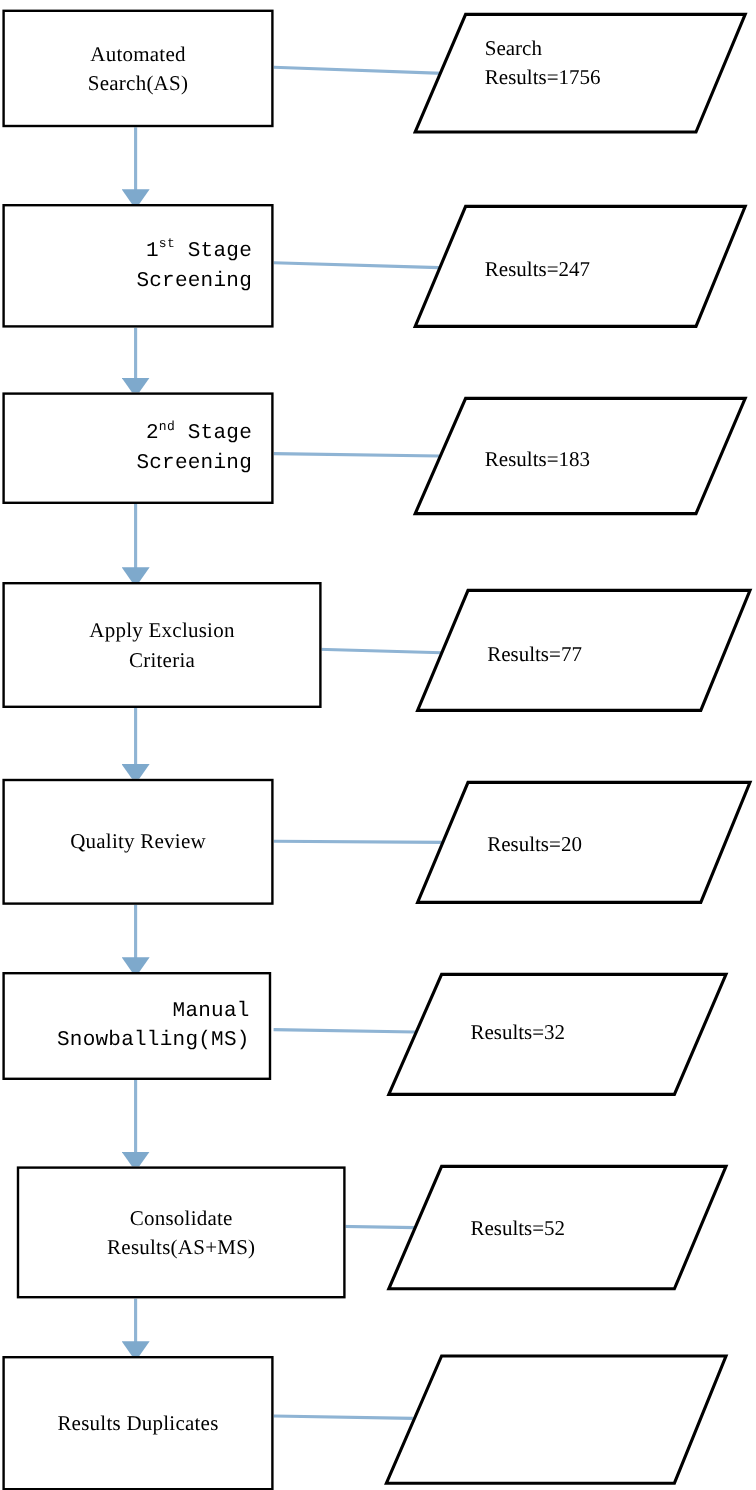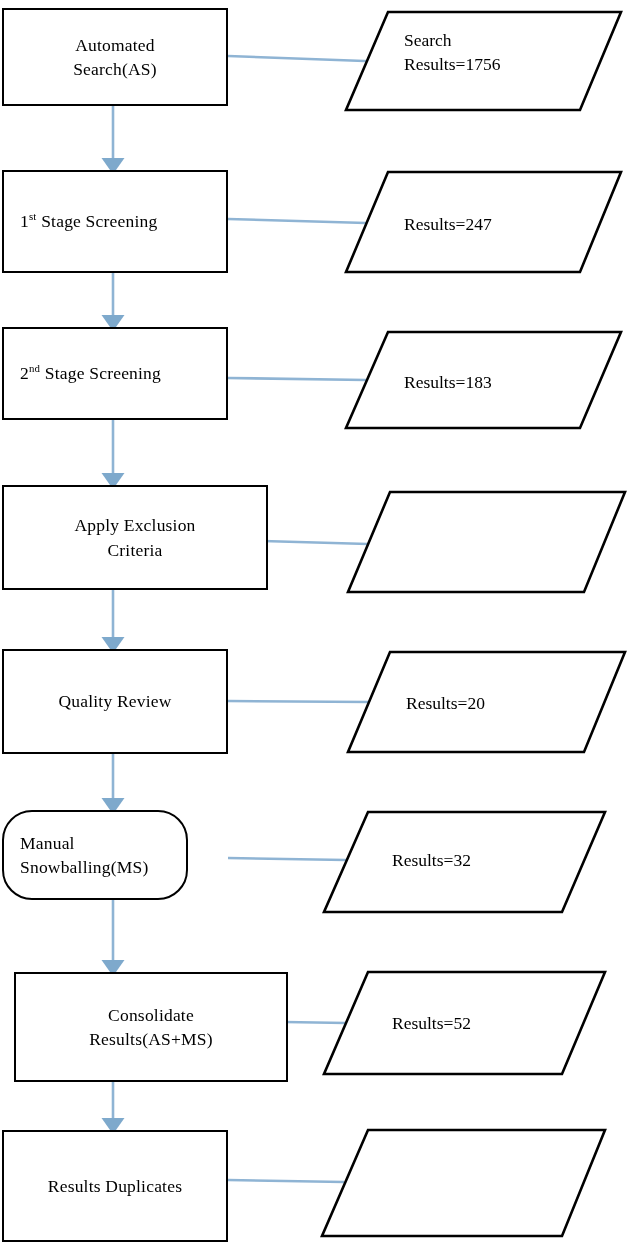--- a/index.html
+++ b/index.html
@@ -30,21 +30,21 @@
     z-index: 3;
   }
   .proc-label {
     width: 100%;
     font-size: 17.5px;
     line-height: 1.38;
     letter-spacing: 0.2px;
     white-space: pre-line;
   }
   .align-center .proc-label { text-align: center; padding: 0 6px; }
-  .align-left   .proc-label { text-align: left;   padding: 0 16px 0 16px; }
+  .align-left   .proc-label { text-align: right;   padding: 0 16px 0 16px; font-family: Liberation Mono, monospace; }
   .proc-label sup {
     font-size: 0.62em;
     vertical-align: super;
     line-height: 0;
   }
   
   .result-shape {
     position: absolute;
     z-index: 3;
   }
@@ -138,32 +138,33 @@
 
   <div class="proc-box align-center" style="left:2px; top:485px; width:266px; height:105px;">
     <div class="proc-label">Apply Exclusion
 Criteria</div>
   </div>
   <div class="result-shape" style="left:346px; top:490px;">
     <svg width="282" height="104" viewBox="0 0 282 104">
       <polygon points="44,2 279,2 238,102 2,102" fill="#ffffff" stroke="#000000" stroke-width="2.6"></polygon>
     </svg>
   </div>
+  <div class="result-text" style="left:406px; top:533px; width:215px;">Results=77</div>
 
   <div class="proc-box align-center" style="left:2px; top:649px; width:226px; height:105px;justify-content:flex-end;">
     <div class="proc-label">Quality Review</div>
   </div>
   <div class="result-shape" style="left:346px; top:650px;">
     <svg width="282" height="104" viewBox="0 0 282 104">
       <polygon points="44,2 279,2 238,102 2,102" fill="#ffffff" stroke="#000000" stroke-width="2.6"></polygon>
     </svg>
   </div>
   <div class="result-text" style="left:406px; top:691px; width:215px;">Results=20</div>
 
-  <div class="proc-box align-left" style="left:2px; top:810px; width:186px; height:90px;border-radius:30px;">
+  <div class="proc-box align-left" style="left:2px; top:810px; width:224px; height:90px;">
     <div class="proc-label">Manual
 Snowballing(MS)</div>
   </div>
   <div class="result-shape" style="left:322px; top:810px;">
     <svg width="286" height="104" viewBox="0 0 286 104">
       <polygon points="46,2 283,2 240,102 2,102" fill="#ffffff" stroke="#000000" stroke-width="2.6"></polygon>
     </svg>
   </div>
   <div class="result-text" style="left:392px; top:848px; width:215px;">Results=32</div>
 

